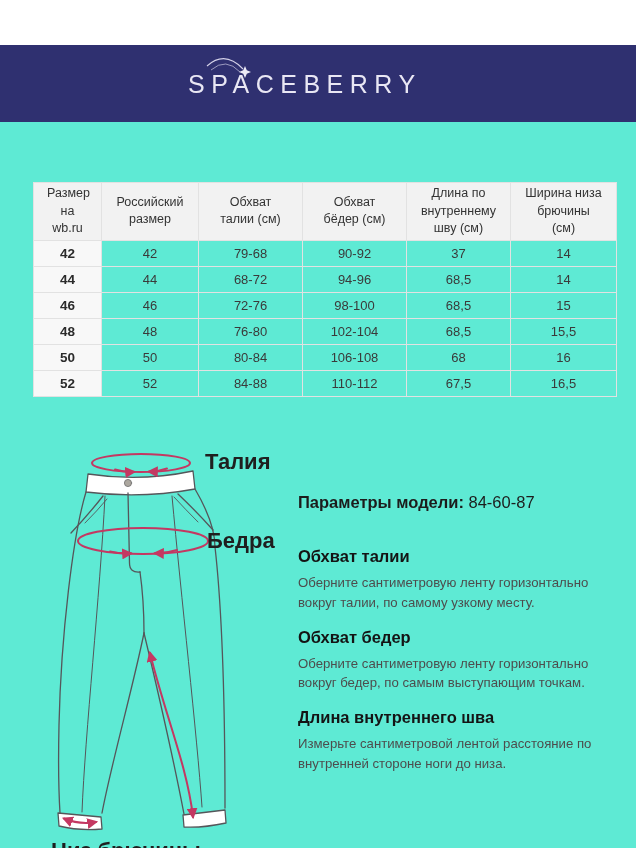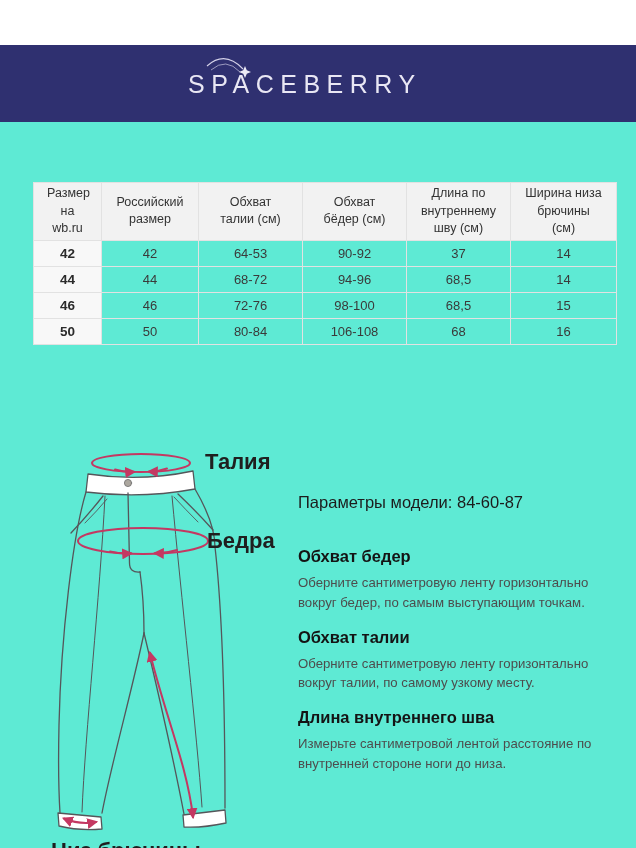--- a/index.html
+++ b/index.html
@@ -46,21 +46,21 @@
     position: absolute; font-size: 22px; font-weight: 600; color: #1f1f1f;
     line-height: 1.25;
   }
   .lbl-waist  { left: 205px; top: 403px; }
   .lbl-hips   { left: 207px; top: 482px; }
   .lbl-inseam { left: 180px; top: 599px; width: 102px; }
   .lbl-hem    { left: 51px;  top: 792px; }
   
   .right-col { position: absolute; left: 298px; top: 446px; width: 318px; }
   .model-line { font-size: 16.5px; line-height: 23px; color: #1c1c1c; }
-  .model-line .lab { font-weight: 400; }
+  .model-line .lab { font-weight: 700; }
   .guide { margin-top: 33px; }
   .guide-section { margin-bottom: 15px; }
   .guide-title {
     font-size: 16.5px; font-weight: 700; color: #141414; margin-bottom: 7px;
   }
   .guide-text {
     font-size: 13.2px; color: #4d4d4d; line-height: 1.5; max-width: 300px;
   }
 </style>
 </head>
@@ -93,21 +93,21 @@
         <th>Обхват талии (см)</th>
         <th>Обхват бёдер (см)</th>
         <th>Длина по внутреннему шву (см)</th>
         <th>Ширина низа брючины (см)</th>
       </tr>
     </thead>
     <tbody>
       <tr>
         <td class="wb">42</td>
         <td>42</td>
-        <td>64-53</td>
+        <td>79-68</td>
         <td>90-92</td>
         <td>37</td>
         <td>14</td>
       </tr>
       <tr>
         <td class="wb">44</td>
         <td>44</td>
         <td>68-72</td>
         <td>94-96</td>
         <td>68,5</td>
@@ -115,26 +115,42 @@
       </tr>
       <tr>
         <td class="wb">46</td>
         <td>46</td>
         <td>72-76</td>
         <td>98-100</td>
         <td>68,5</td>
         <td>15</td>
       </tr>
       <tr>
+        <td class="wb">48</td>
+        <td>48</td>
+        <td>76-80</td>
+        <td>102-104</td>
+        <td>68,5</td>
+        <td>15,5</td>
+      </tr>
+      <tr>
         <td class="wb">50</td>
         <td>50</td>
         <td>80-84</td>
         <td>106-108</td>
         <td>68</td>
         <td>16</td>
+      </tr>
+      <tr>
+        <td class="wb">52</td>
+        <td>52</td>
+        <td>84-88</td>
+        <td>110-112</td>
+        <td>67,5</td>
+        <td>16,5</td>
       </tr>
     </tbody>
   </table>
 
   <svg class="diagram-svg" width="290" height="425" viewBox="0 0 290 425">
     <defs>
       <marker id="ah" viewBox="0 0 10 10" refX="8" refY="5" markerWidth="5.5" markerHeight="5.5" orient="auto-start-reverse">
         <path d="M0,0 L10,5 L0,10 Z" fill="#c43862"></path>
       </marker>
     </defs>
@@ -183,26 +199,26 @@
   <div class="diag-label lbl-hem">Низ брючины</div>
 
   <div class="right-col">
     <div class="model-line">
       <span class="lab">Параметры модели:</span>
       <span>84-60-87</span>
     </div>
 
     <div class="guide">
       <div class="guide-section">
+        <div class="guide-title">Обхват талии</div>
+        <div class="guide-text">Оберните сантиметровую ленту горизонтально вокруг талии, по самому узкому месту.</div>
+      </div>
+      <div class="guide-section">
         <div class="guide-title">Обхват бедер</div>
         <div class="guide-text">Оберните сантиметровую ленту горизонтально вокруг бедер, по самым выступающим точкам.</div>
-      </div>
-      <div class="guide-section">
-        <div class="guide-title">Обхват талии</div>
-        <div class="guide-text">Оберните сантиметровую ленту горизонтально вокруг талии, по самому узкому месту.</div>
       </div>
       <div class="guide-section">
         <div class="guide-title">Длина внутреннего шва</div>
         <div class="guide-text">Измерьте сантиметровой лентой расстояние по внутренней стороне ноги до низа.</div>
       </div>
     </div>
   </div>
 
 </div>
 

